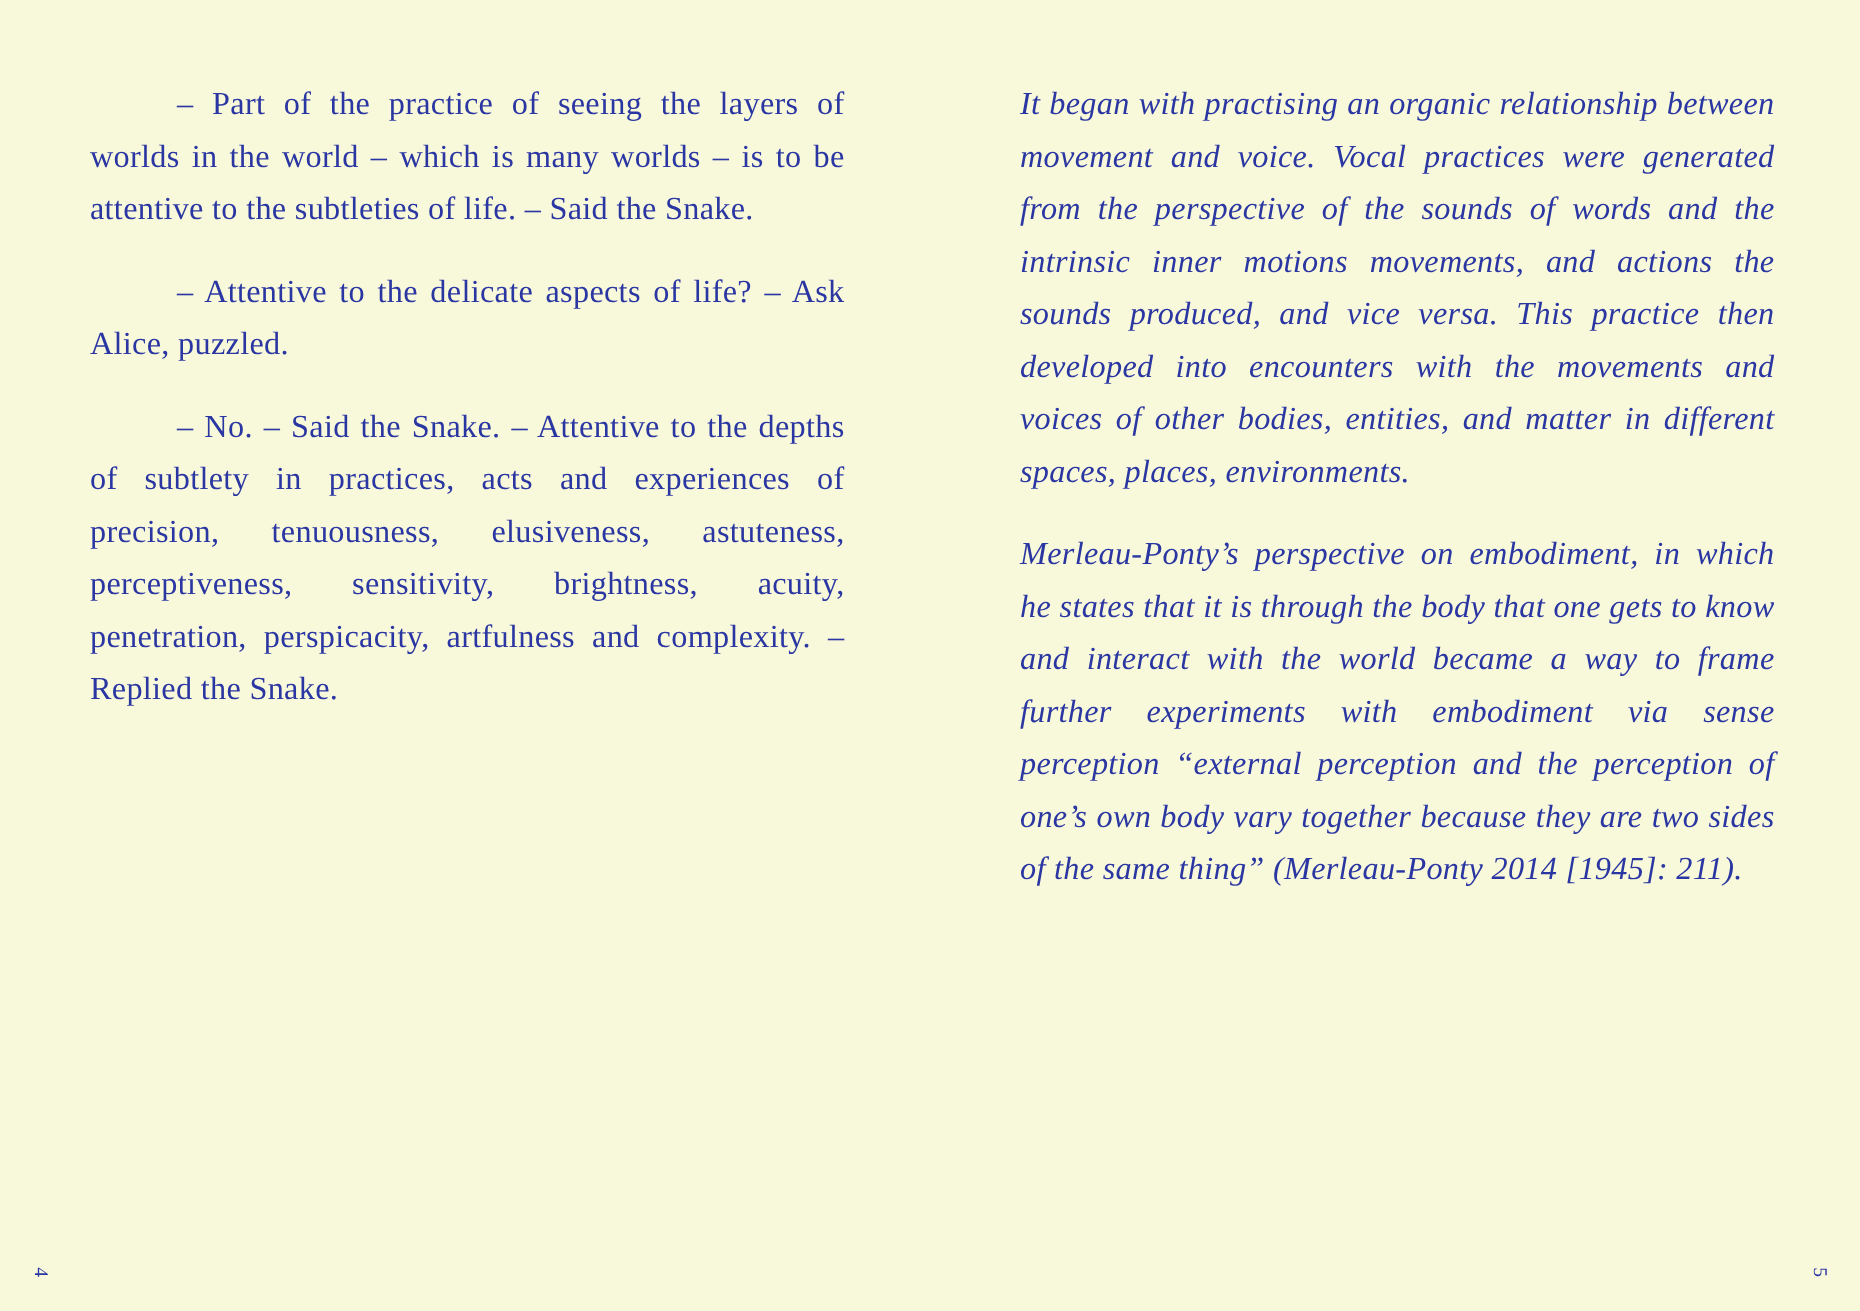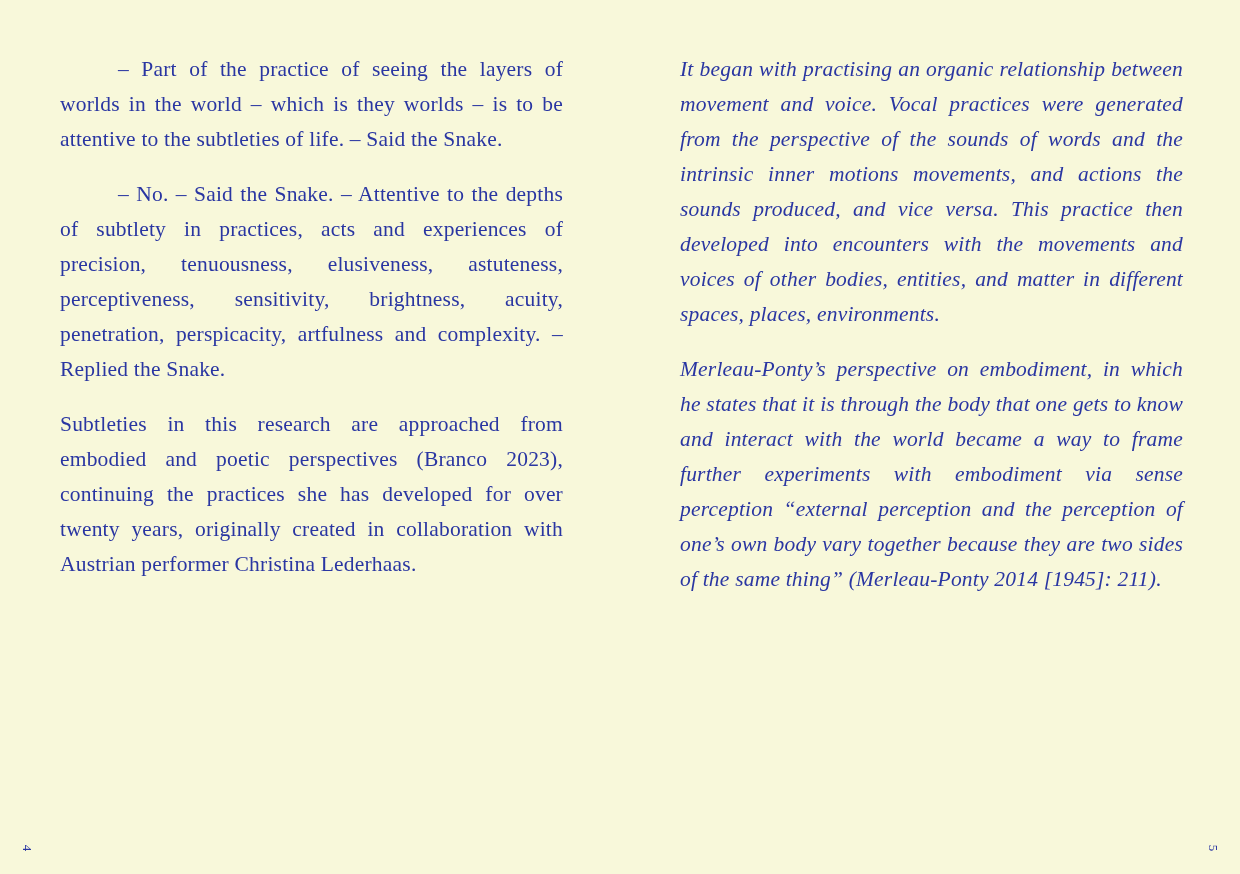--- a/index.html
+++ b/index.html
@@ -46,23 +46,23 @@
   }
   .page-number-left  { left: 24px; }
   .page-number-right { right: 24px; }
 </style>
 </head>
 <body>
 
 <div class="spread">
 
   <div class="column column-left">
-    <p class="para indented">– Part of the practice of seeing the layers of worlds in the world – which is they worlds – is to be attentive to the subtleties of life. – Said the Snake.</p>
+    <p class="para indented">– Part of the practice of seeing the layers of worlds in the world – which is many worlds – is to be attentive to the subtleties of life. – Said the Snake.</p>
+    <p class="para indented">– Attentive to the delicate aspects of life?  – Ask Alice, puzzled.</p>
     <p class="para indented">– No. – Said the Snake. – Attentive to the depths of subtlety in practices, acts and experiences of precision, tenuousness, elusiveness, astuteness, perceptiveness, sensitivity, brightness, acuity, penetration, perspicacity, artfulness and complexity. – Replied the Snake.</p>
-    <p class="para">Subtleties in this research are approached from embodied and poetic perspectives (Branco 2023), continuing the practices she has developed for over twenty years, originally created in collaboration with Austrian performer Christina Lederhaas.</p>
   </div>
 
   <div class="column column-right">
     <p class="para">It began with practising an organic relationship between movement and voice. Vocal practices were generated from the perspective of the sounds of words and the intrinsic inner motions movements, and actions the sounds produced, and vice versa. This practice then developed into encounters with the movements and voices of other bodies, entities, and matter in different spaces, places, environments.</p>
     <p class="para">Merleau-Ponty’s perspective on embodiment, in which he states that it is through the body that one gets to know and interact with the world became a way to frame further experiments with embodiment via sense perception “external perception and the perception of one’s own body vary together because they are two sides of the same thing” (Merleau-Ponty 2014 [1945]: 211).</p>
   </div>
 
   <div class="page-number page-number-left">4</div>
 
   <div class="page-number page-number-right">5</div>

